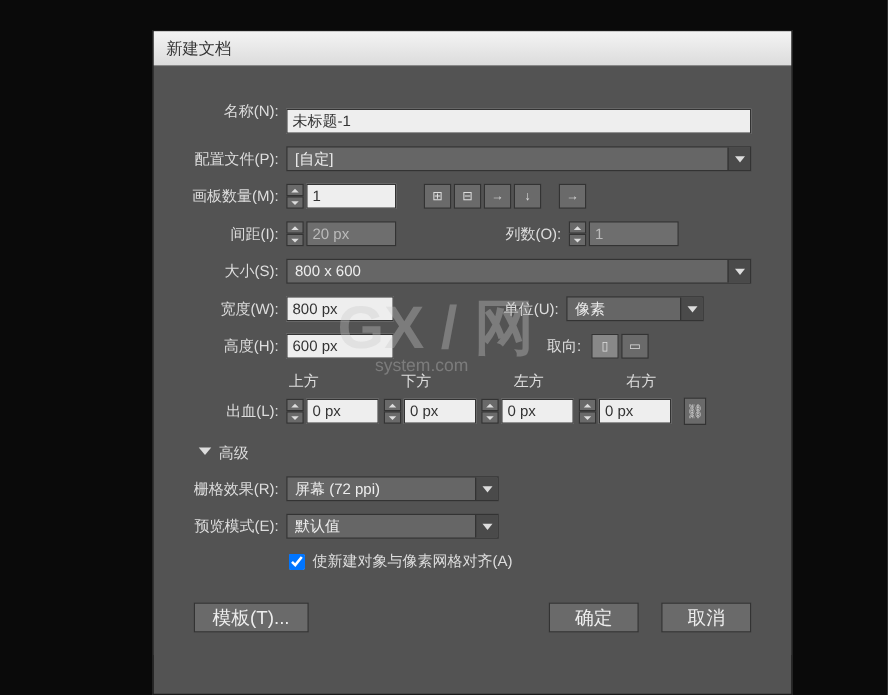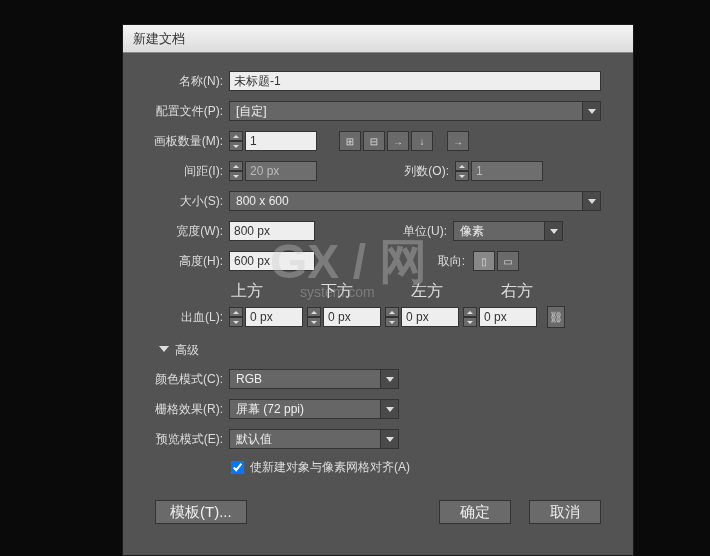--- a/index.html
+++ b/index.html
@@ -18,21 +18,21 @@
     .stepper { display: inline-flex; flex-direction: column; width: 14px; height: 20px; margin-right: 2px; }
     .stepper button { flex: 1; background: #6a6a6a; border: 1px solid #333; padding: 0; display: flex; align-items: center; justify-content: center; }
     .stepper button::after { content: ''; border-left: 3px solid transparent; border-right: 3px solid transparent; }
     .stepper .up::after { border-bottom: 3px solid #ddd; }
     .stepper .down::after { border-top: 3px solid #ddd; }
     .icon-btn { width: 22px; height: 20px; background: #6a6a6a; border: 1px solid #333; display: inline-flex; align-items: center; justify-content: center; margin-left: 2px; color: #ddd; font-size: 10px; }
     .icon-btn.active { background: #888; }
     .divider-group { margin: 14px 0 10px; }
     .collapse-header { display: flex; align-items: center; color: #ddd; font-size: 12px; margin-left: 20px; }
     .collapse-header::before { content: ''; border-top: 4px solid transparent; border-bottom: 4px solid transparent; border-left: 0; border-right: 0; margin-right: 6px; border-left: 5px solid transparent; border-right: 5px solid transparent; border-top: 6px solid #ddd; }
-    .bleed-labels { display: flex; margin-left: 92px; gap: 28px; font-size: 16px; color: #ddd; margin-bottom: 4px; }
+    .bleed-labels { display: flex; margin-left: 92px; gap: 28px; font-size: 12px; color: #ddd; margin-bottom: 4px; }
     .bleed-labels span { width: 62px; }
     .bleed-row { display: flex; align-items: center; }
     .bleed-input-group { display: flex; align-items: center; margin-right: 4px; }
     .link-icon { width: 18px; height: 22px; background: #6a6a6a; border: 1px solid #333; display: inline-flex; align-items: center; justify-content: center; margin-left: 6px; color: #ddd; font-size: 11px; }
     .checkbox-row { display: flex; align-items: center; margin-left: 92px; margin-top: 8px; font-size: 12px; color: #ddd; }
     .checkbox-row input { margin-right: 6px; }
     .footer { display: flex; justify-content: space-between; padding: 0 16px; margin-top: 24px; }
     .btn { background: #6a6a6a; border: 1px solid #333; color: #eee; font-size: 15px; height: 24px; padding: 0 14px; cursor: pointer; }
     .footer-right { display: flex; gap: 18px; padding-left: 24px; }
     .watermark { position: absolute; left: 270px; top: 230px; font-size: 48px; font-weight: bold; color: rgba(200,200,200,0.35); pointer-events: none; font-family: Arial; }
@@ -43,21 +43,21 @@
 <body>
 
 <div class="dialog">
   <div class="titlebar">
     <span>新建文档</span>
   </div>
   <div class="content">
 
     <div class="row">
       <span class="label">名称(N):</span>
-      <input class="text-input" style="width: 372px;" value="未标题-1">
+      <input class="text-input" style="width: 372px; margin-top: 16px;" value="未标题-1">
     </div>
 
     <div class="row">
       <span class="label">配置文件(P):</span>
       <div class="select" style="width:372px">
         <span>[自定]</span>
         <span class="arrow"></span>
       </div>
     </div>
 
@@ -156,27 +156,20 @@
       </div>
       <span class="link-icon">⛓</span>
     </div>
 
     <div class="divider-group">
       <div class="collapse-header">
         <span>高级</span>
       </div>
     </div>
 
-    <div class="row">
-      <span class="label">颜色模式(C):</span>
-      <div class="select" style="width:170px">
-        <span>RGB</span>
-        <span class="arrow"></span>
-      </div>
-    </div>
 
     <div class="row">
       <span class="label">栅格效果(R):</span>
       <div class="select" style="width:170px">
         <span>屏幕 (72 ppi)</span>
         <span class="arrow"></span>
       </div>
     </div>
 
     <div class="row">

